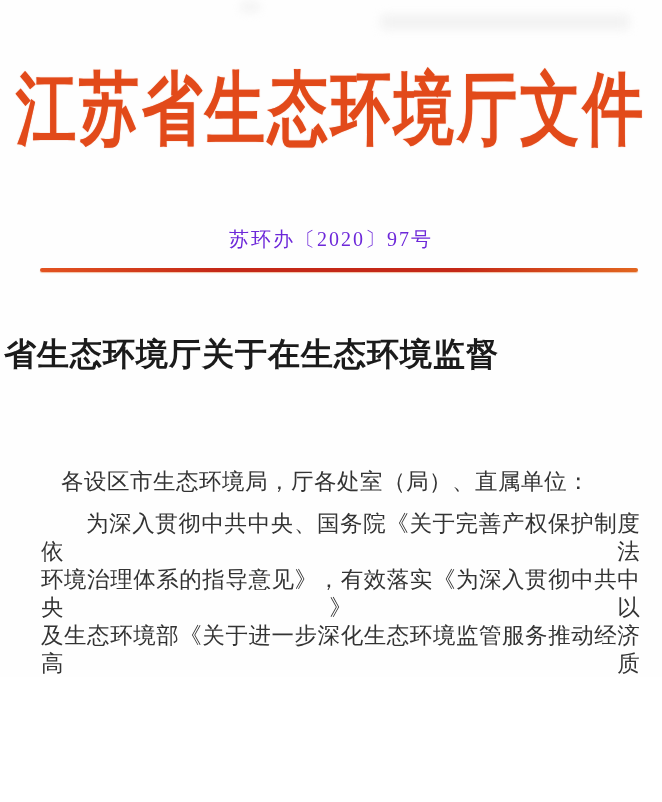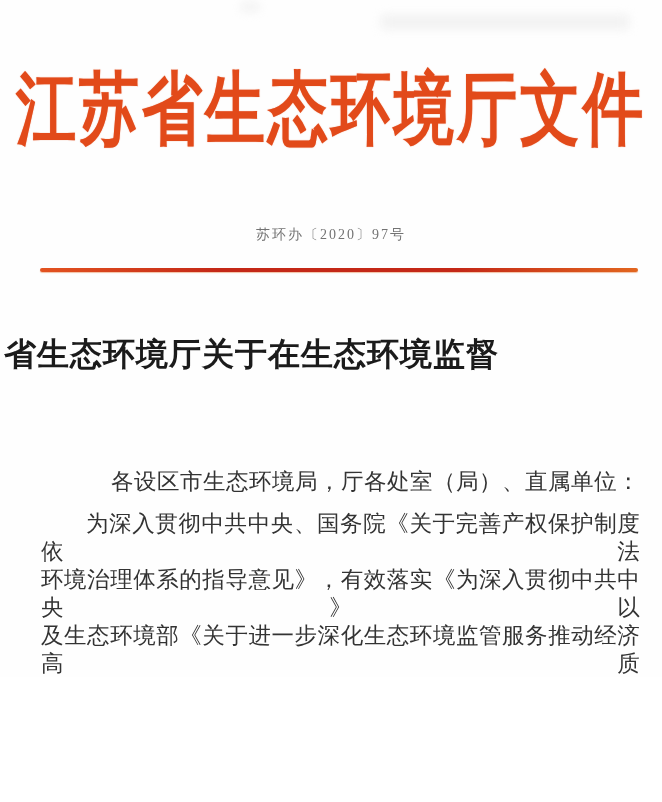--- a/index.html
+++ b/index.html
@@ -44,23 +44,23 @@
     transform-origin: top center;
     text-shadow: 0 0 1px rgba(226,74,26,.55);
   }
 
   .doc-number {
     position: absolute;
     top: 226px;
     left: 0;
     width: 100%;
     text-align: center;
-    font-size: 14px;
+    font-size: 20px;
     letter-spacing: 2px;
-    color: #737373;
+    color: #6d28d9;
   }
 
   .red-rule {
     position: absolute;
     top: 268px;
     left: 40px;
     right: 24px;
     height: 4px;
     border-radius: 2px;
     background: linear-gradient(90deg, #e35320 0%, #c42817 30%, #c42817 70%, #e2661f 100%);
@@ -84,21 +84,21 @@
     top: 463px;
     left: 41px;
     right: 22px;
     font-size: 22.5px;
     color: #333333;
   }
   .salutation {
     line-height: 38px;
     letter-spacing: 0.5px;
     margin-bottom: 9px;
-    text-align: right;
+    text-align: left;
     margin-left: 20px;
   }
   .body-line {
     line-height: 28px;
     text-align: justify;
     text-align-last: justify;
     letter-spacing: 0.2px;
   }
   .body-line.indent {
     text-indent: 2em;

